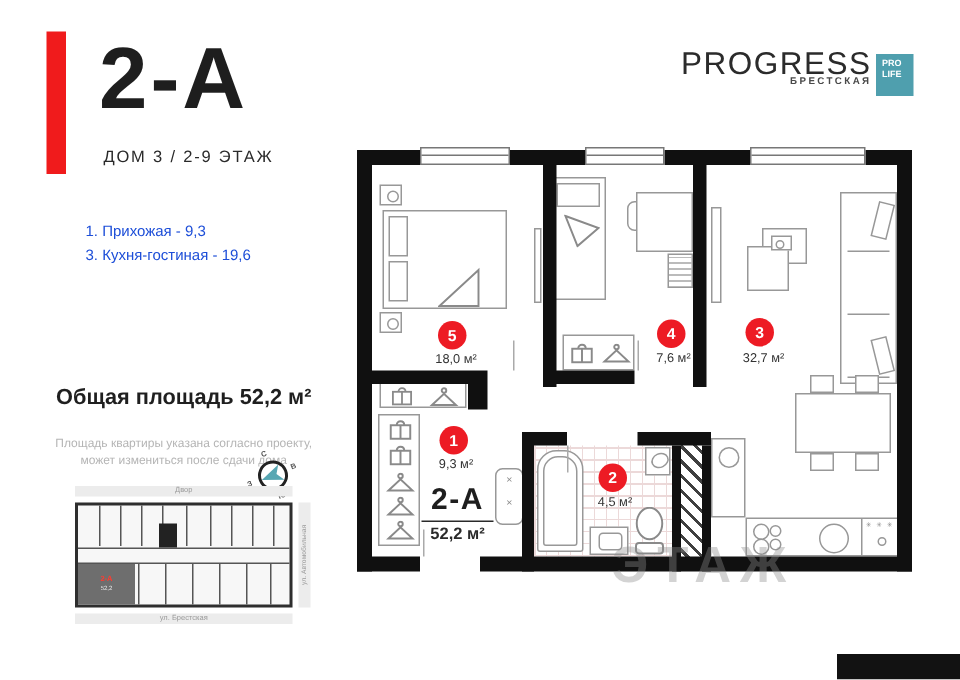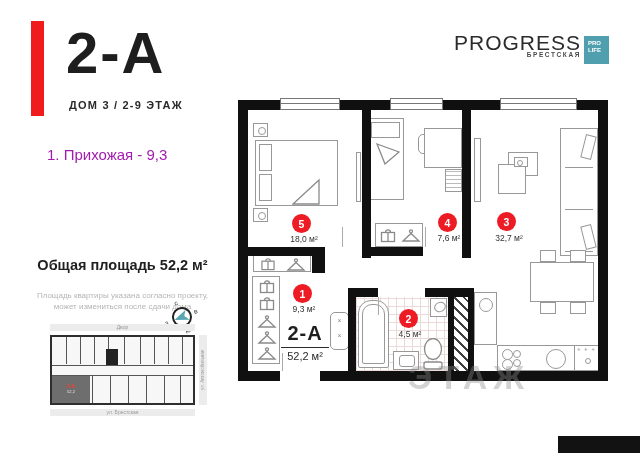--- a/index.html
+++ b/index.html
@@ -2,22 +2,22 @@
 <html><head>
 <meta charset="utf-8">
 <style>
   html,body{margin:0;padding:0}
   body{width:640px;height:453px;position:relative;background:#fff;
        font-family:"Liberation Sans",sans-serif;overflow:hidden;color:#222}
   .abs{position:absolute}
   
   .redbar{position:absolute;left:31px;top:21px;width:13px;height:95px;background:#F01B1C}
   .title{position:absolute;left:66px;top:24px;font-size:58px;font-weight:600;letter-spacing:2px;color:#1e1e1e;line-height:1}
-  .subtitle{position:absolute;left:69px;top:99px;font-size:11px;font-weight:700;letter-spacing:1.2px;color:#2a2a2a}
-  .roomlist{position:absolute;left:47px;top:147px;font-size:15px;line-height:16.4px;color:#a21caf}
+  .subtitle{position:absolute;left:69px;top:99px;font-size:11px;font-weight:400;letter-spacing:1.2px;color:#2a2a2a}
+  .roomlist{position:absolute;left:57px;top:147px;font-size:10px;line-height:16.4px;color:#1d4ed8}
   .total{position:absolute;left:25px;top:257px;width:195px;text-align:center;font-size:14.5px;font-weight:700;color:#1f1f1f}
   .note{position:absolute;left:25px;top:291px;width:195px;text-align:center;font-size:8px;line-height:10.5px;color:#b5b5b5}
   
   .brand{position:absolute;left:430px;top:31px;width:151px;text-align:right;font-size:21px;font-weight:500;letter-spacing:1px;color:#2b2b2b}
   .brand-sub{position:absolute;left:430px;top:51px;width:151px;text-align:right;font-size:6.5px;font-weight:700;letter-spacing:1.6px;color:#4a4a4a}
   .badge{position:absolute;left:584px;top:36px;width:25px;height:28px;background:#4F9FAE;color:#fff;
          font-size:6px;font-weight:700;line-height:6.5px;padding:4px 0 0 4px;box-sizing:border-box}
   
   #plan{position:absolute;left:238px;top:96px;width:372px;height:292px}
   .wall{position:absolute;background:#101010;z-index:10}
@@ -29,21 +29,21 @@
           font-size:10.5px;font-weight:700;display:flex;align-items:center;justify-content:center;z-index:22}
   .alabel{position:absolute;font-size:8.5px;color:#333;z-index:22;white-space:nowrap;transform:translateX(-50%)}
   .tile{position:absolute;left:118px;top:201px;width:92px;height:74px;z-index:1;
         background-image:repeating-linear-gradient(0deg,#ecd9d9 0 1px,transparent 1px 8px),
                          repeating-linear-gradient(90deg,#ecd9d9 0 1px,transparent 1px 8px)}
   .hatch{position:absolute;left:216px;top:198px;width:14px;height:84px;z-index:9;
          background:repeating-linear-gradient(45deg,#3f3f3f 0 2px,#fff 2px 7px)}
   .unitlbl{position:absolute;left:37px;top:226px;width:60px;text-align:center;z-index:22}
   .unitlbl .big{font-size:20px;font-weight:600;color:#1e1e1e;letter-spacing:1px}
   .unitlbl .line{height:1px;background:#2a2a2a;margin:2px 6px}
-  .unitlbl .small{font-size:11px;font-weight:400;color:#2a2a2a;margin-top:1px}
+  .unitlbl .small{font-size:11px;font-weight:700;color:#2a2a2a;margin-top:1px}
   .cush{position:absolute;left:4px;width:28px;height:36px;border-bottom:1px solid #989898}
   .dot{position:absolute;border:1px solid #989898;border-radius:50%;background:#fff}
   .stars{position:absolute;left:0;right:0;top:1px;text-align:center;font-size:4.5px;color:#8a8a8a;letter-spacing:1px}
   .xmark{display:block;text-align:center;font-size:7px;color:#8a8a8a;line-height:15px}
   .stripes{background:repeating-linear-gradient(0deg,#fff 0 3px,#bbb 3px 4px)}
   
   .strip{position:absolute;background:#ececec;color:#9a9a9a;text-align:center;z-index:2}
   #mini{position:absolute;left:50px;top:335px;width:145px;height:70px;border:2px solid #2e2e2e;background:#f7f7f7;box-sizing:border-box}
   .mw{position:absolute;background:#555}
   .munit{position:absolute;left:0;top:39px;width:38px;height:27px;background:#6e6e6e;text-align:center}
@@ -57,20 +57,21 @@
 </style>
 </head>
 <body>
 
 <div class="redbar"></div>
 <div class="title">2-А</div>
 <div class="subtitle">ДОМ 3 / 2-9 ЭТАЖ</div>
 
 <div class="roomlist">
   <div>1. Прихожая - 9,3</div>
+  <div>3. Кухня-гостиная - 19,6</div>
 </div>
 
 <div class="total">Общая площадь 52,2 м²</div>
 <div class="note">
   <div>Площадь квартиры указана согласно проекту,</div>
   <div>может измениться после сдачи дома</div>
 </div>
 
 <div class="abs" style="left:167px;top:302px;width:30px;height:30px;transform:rotate(-22deg)">
   <svg width="30" height="30" viewBox="0 0 30 30">

